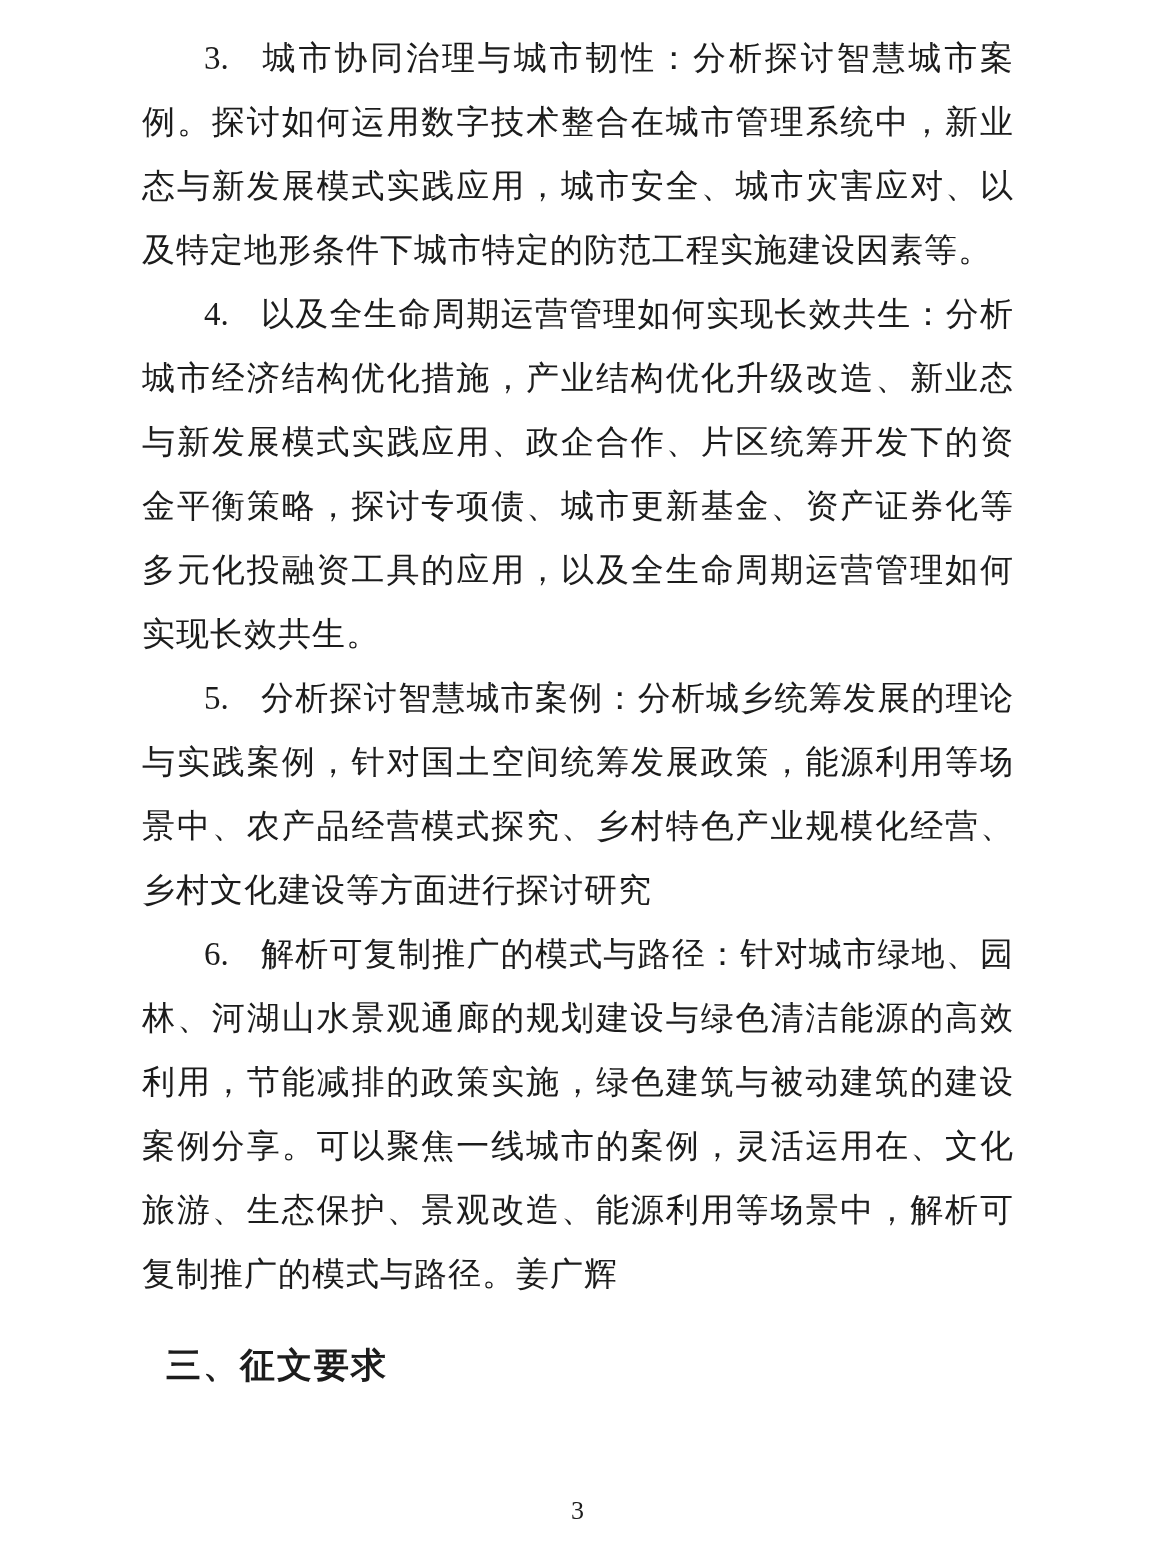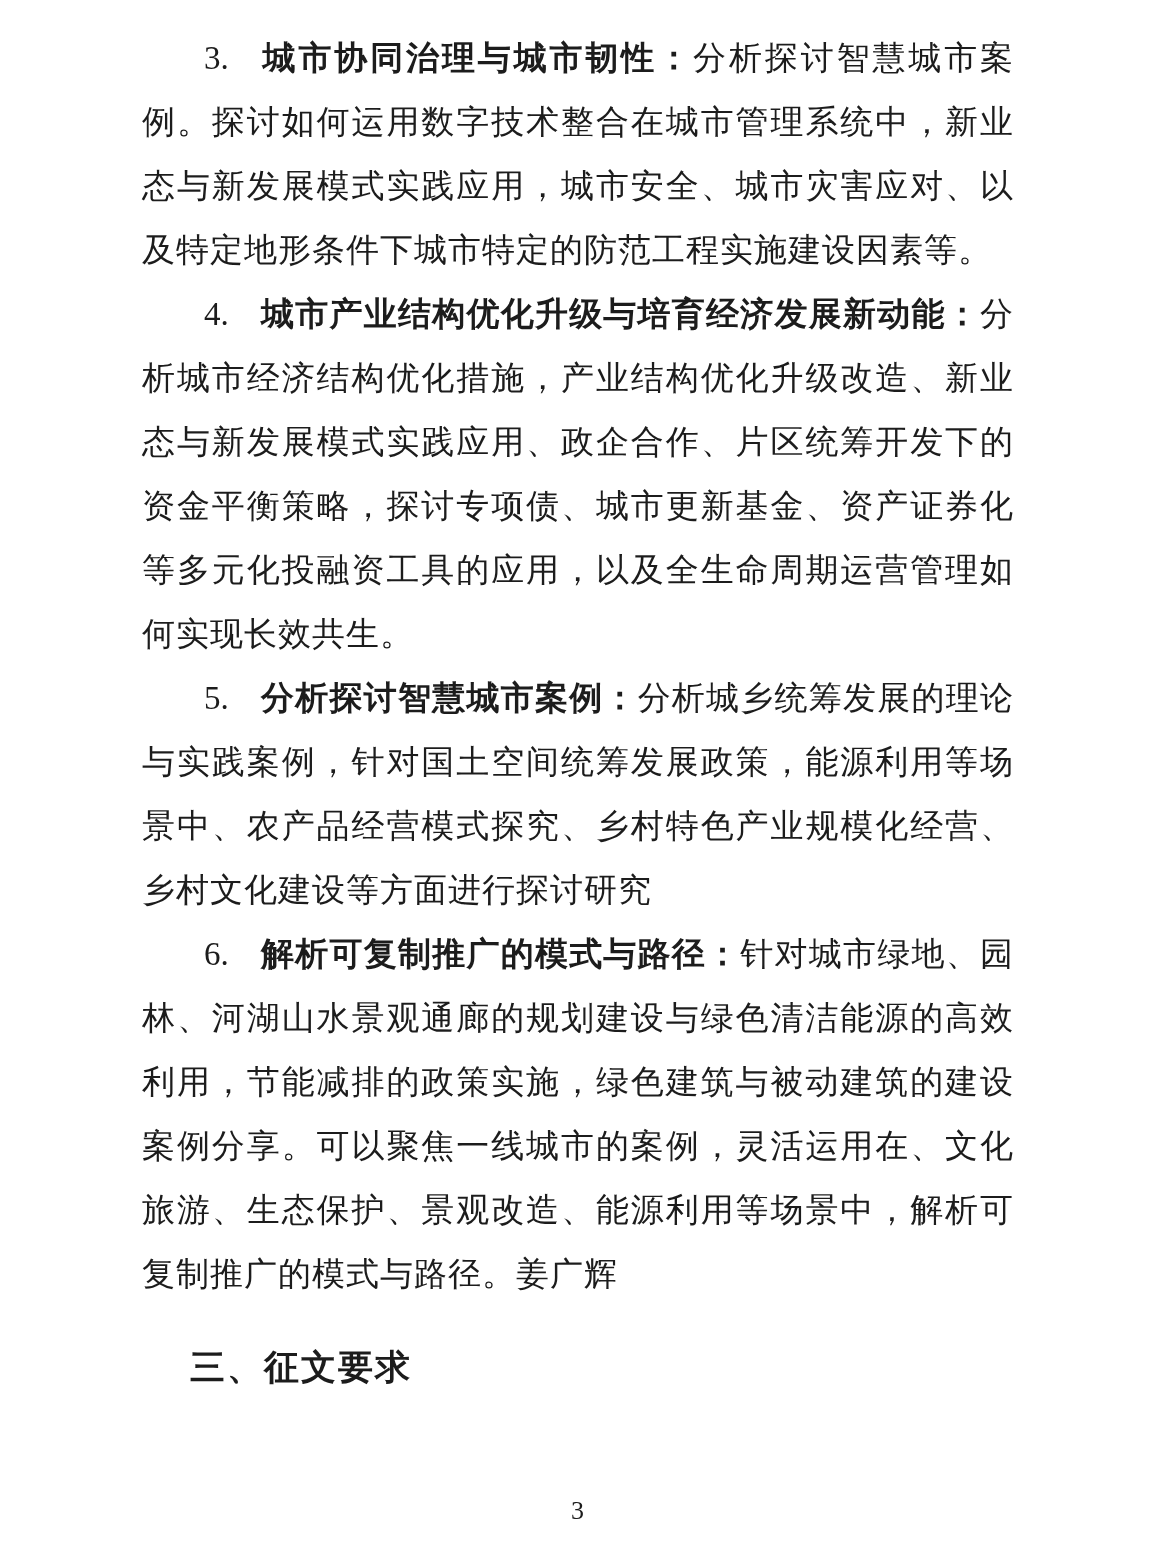--- a/index.html
+++ b/index.html
@@ -30,47 +30,48 @@
     text-justify: inter-character;
     text-indent: 62px;
     letter-spacing: 1px;
   }
   .item-number {
     font-weight: 400;
     margin-right: 32px;
     letter-spacing: 0;
   }
   .item-title {
-    font-weight: 700;
+    font-weight: 400;
   }
   .section-heading {
-    margin: 30px 0 0 48px;
+    margin: 30px 0 0 24px;
     font-size: 35px;
     line-height: 64px;
     font-weight: 700;
     letter-spacing: 2px;
+    font-family: Liberation Mono, monospace;
   }
   .page-footer {
     position: absolute;
     left: 0;
     width: 100%;
     top: 1494px;
     text-align: center;
     font-size: 26px;
     line-height: 34px;
   }
 </style>
 </head>
 <body>
 
 <div class="doc-content">
 
   <p class="doc-paragraph"><span class="item-number">3.</span><span class="item-title">城市协同治理与城市韧性：</span><span>分析探讨智慧城市案例。探讨如何运用数字技术整合在城市管理系统中，新业态与新发展模式实践应用，城市安全、城市灾害应对、以及特定地形条件下城市特定的防范工程实施建设因素等。</span></p>
 
-  <p class="doc-paragraph"><span class="item-number">4.</span><span class="item-title">城市产业结构优化升级与培育经济发展新动能：</span><span>分析城市经济结构优化措施，产业结构优化升级改造、新业态与新发展模式实践应用、政企合作、片区统筹开发下的资金平衡策略，探讨专项债、城市更新基金、资产证券化等多元化投融资工具的应用，以及全生命周期运营管理如何实现长效共生。</span></p>
+  <p class="doc-paragraph"><span class="item-number">4.</span><span class="item-title">以及全生命周期运营管理如何实现长效共生：</span><span>分析城市经济结构优化措施，产业结构优化升级改造、新业态与新发展模式实践应用、政企合作、片区统筹开发下的资金平衡策略，探讨专项债、城市更新基金、资产证券化等多元化投融资工具的应用，以及全生命周期运营管理如何实现长效共生。</span></p>
 
   <p class="doc-paragraph"><span class="item-number">5.</span><span class="item-title">分析探讨智慧城市案例：</span><span>分析城乡统筹发展的理论与实践案例，针对国土空间统筹发展政策，能源利用等场景中、农产品经营模式探究、乡村特色产业规模化经营、乡村文化建设等方面进行探讨研究</span></p>
 
   <p class="doc-paragraph"><span class="item-number">6.</span><span class="item-title">解析可复制推广的模式与路径：</span><span>针对城市绿地、园林、河湖山水景观通廊的规划建设与绿色清洁能源的高效利用，节能减排的政策实施，绿色建筑与被动建筑的建设案例分享。可以聚焦一线城市的案例，灵活运用在、文化旅游、生态保护、景观改造、能源利用等场景中，解析可复制推广的模式与路径。姜广辉</span></p>
 
   <h2 class="section-heading">三、征文要求</h2>
 
 </div>
 
 <div class="page-footer"><span>3</span></div>

